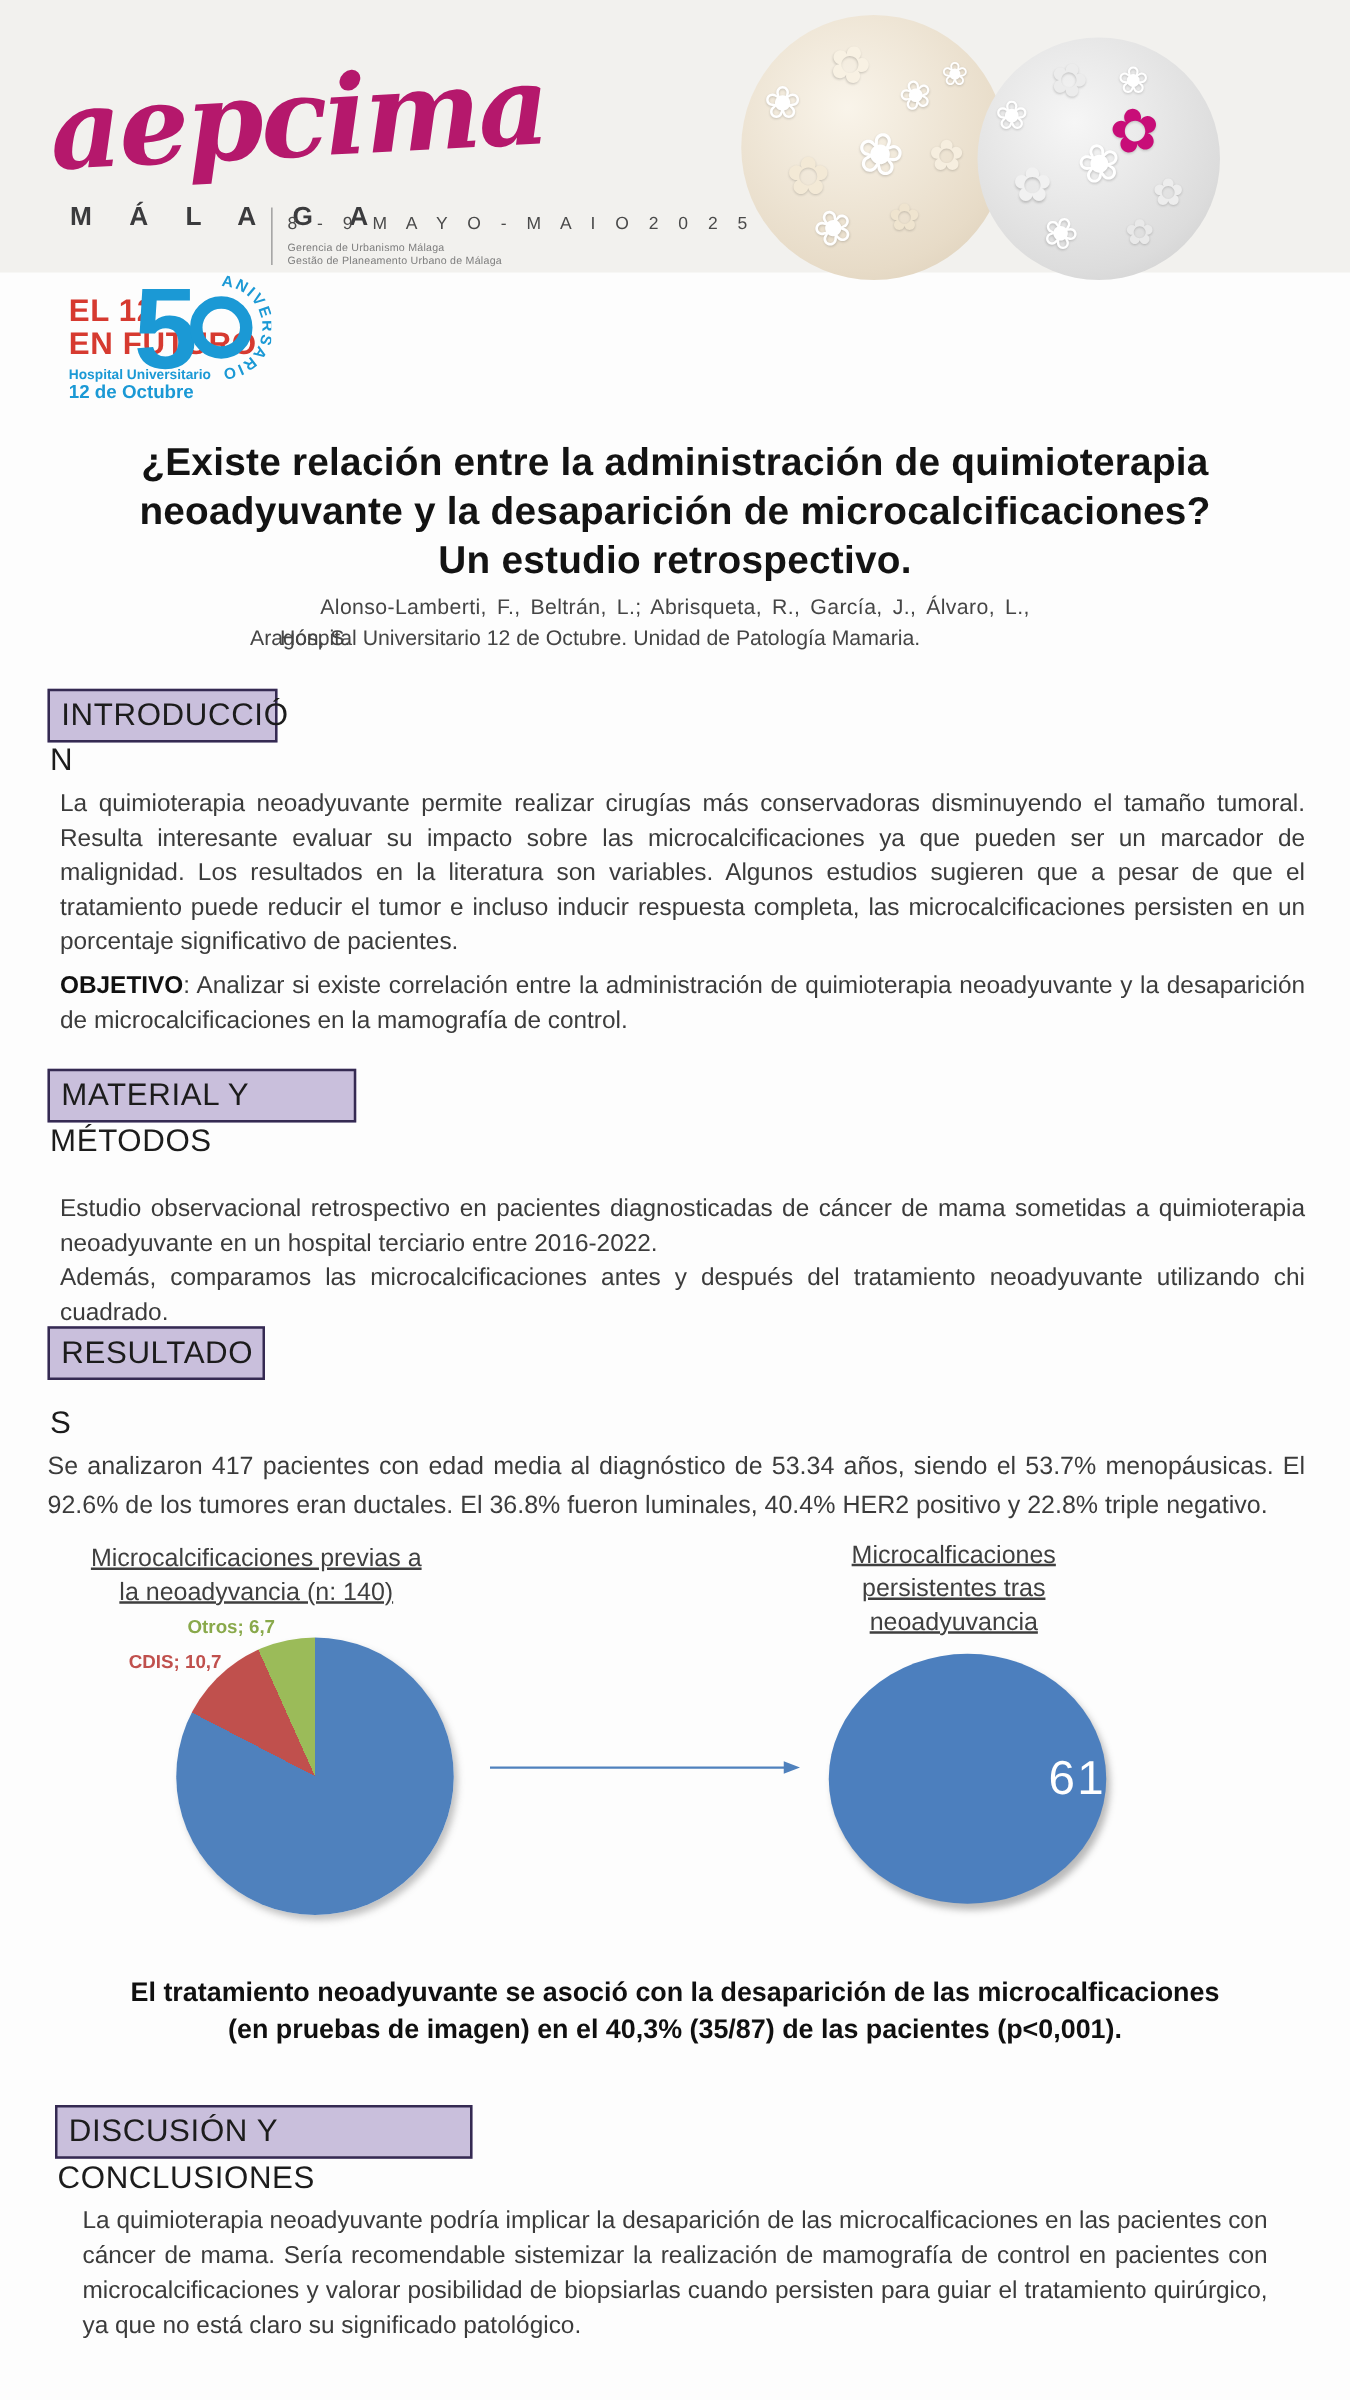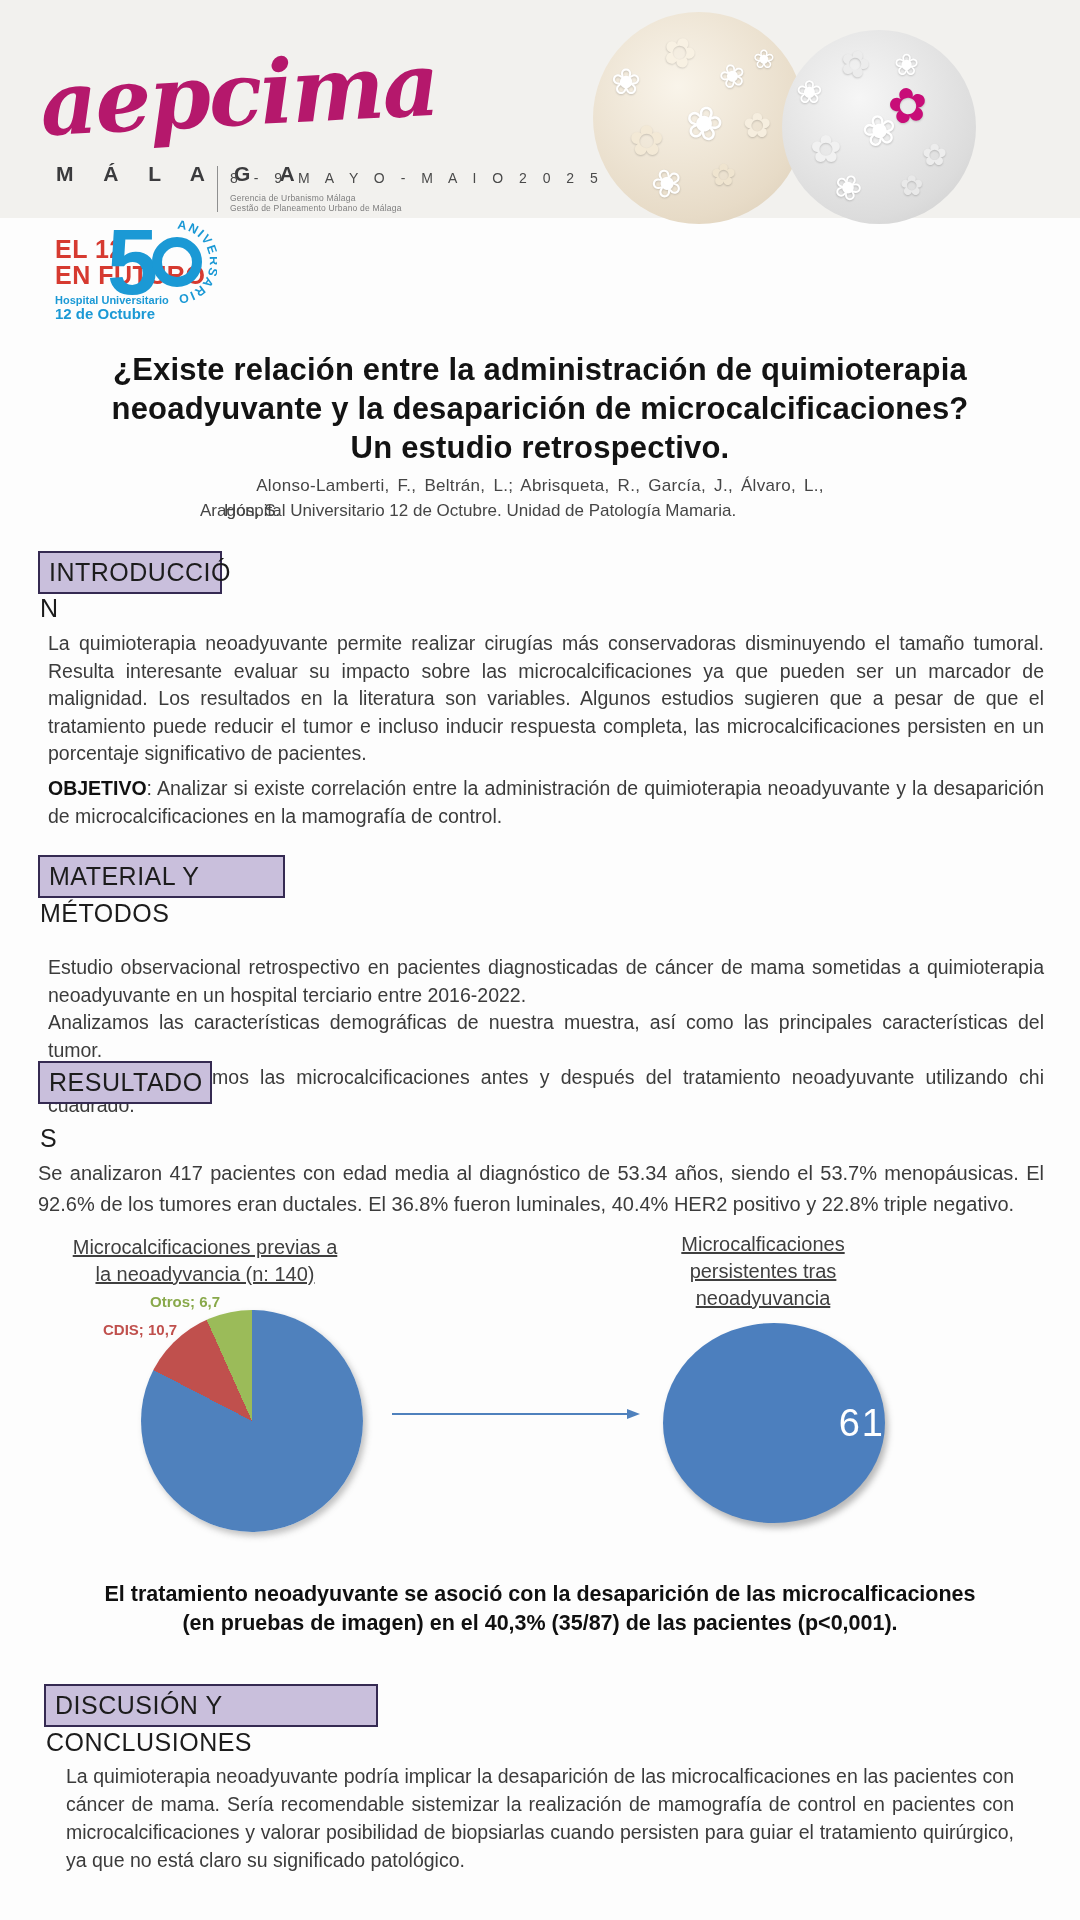--- a/index.html
+++ b/index.html
@@ -141,21 +141,20 @@
 
   <div class="body-text bt-19" style="left:48px;top:775px;width:996px;">
     <b style="color:#111;">OBJETIVO</b><span>: Analizar si existe correlación entre la administración de quimioterapia neoadyuvante y la desaparición de microcalcificaciones en la mamografía de control.</span>
   </div>
 
   <div class="sec-box" style="left:38px;top:855px;width:247px;">MATERIAL Y</div>
   <div class="sec-overflow" style="left:40px;top:899px;">MÉTODOS</div>
 
   <div class="body-text bt-19" style="left:48px;top:934px;width:996px;margin-top:20px;">
     <div>Estudio observacional retrospectivo en pacientes diagnosticadas de cáncer de mama sometidas a quimioterapia neoadyuvante en un hospital terciario entre 2016-2022.</div>
-    <div>Analizamos las características demográficas de nuestra muestra, así como las principales características del tumor.</div>
     <div>Además, comparamos las microcalcificaciones antes y después del tratamiento neoadyuvante utilizando chi cuadrado.</div>
   </div>
 
   <div class="sec-box" style="left:38px;top:1061px;width:174px;">RESULTADO</div>
   <div class="sec-overflow" style="left:40px;top:1124px;">S</div>
 
   <div class="body-text" style="left:38px;top:1158px;width:1006px;font-size:20px;line-height:31px;">Se analizaron 417 pacientes con edad media al diagnóstico de 53.34 años, siendo el 53.7% menopáusicas. El 92.6% de los tumores eran ductales. El 36.8% fueron luminales, 40.4% HER2 positivo y 22.8% triple negativo.</div>
 
   <div class="chart-title" style="left:70px;top:1234px;width:270px;">Microcalcificaciones previas a la neoadyvancia (n: 140)</div>
   <div class="chart-title" style="left:663px;top:1231px;width:200px;">Microcalficaciones persistentes tras neoadyuvancia</div>

